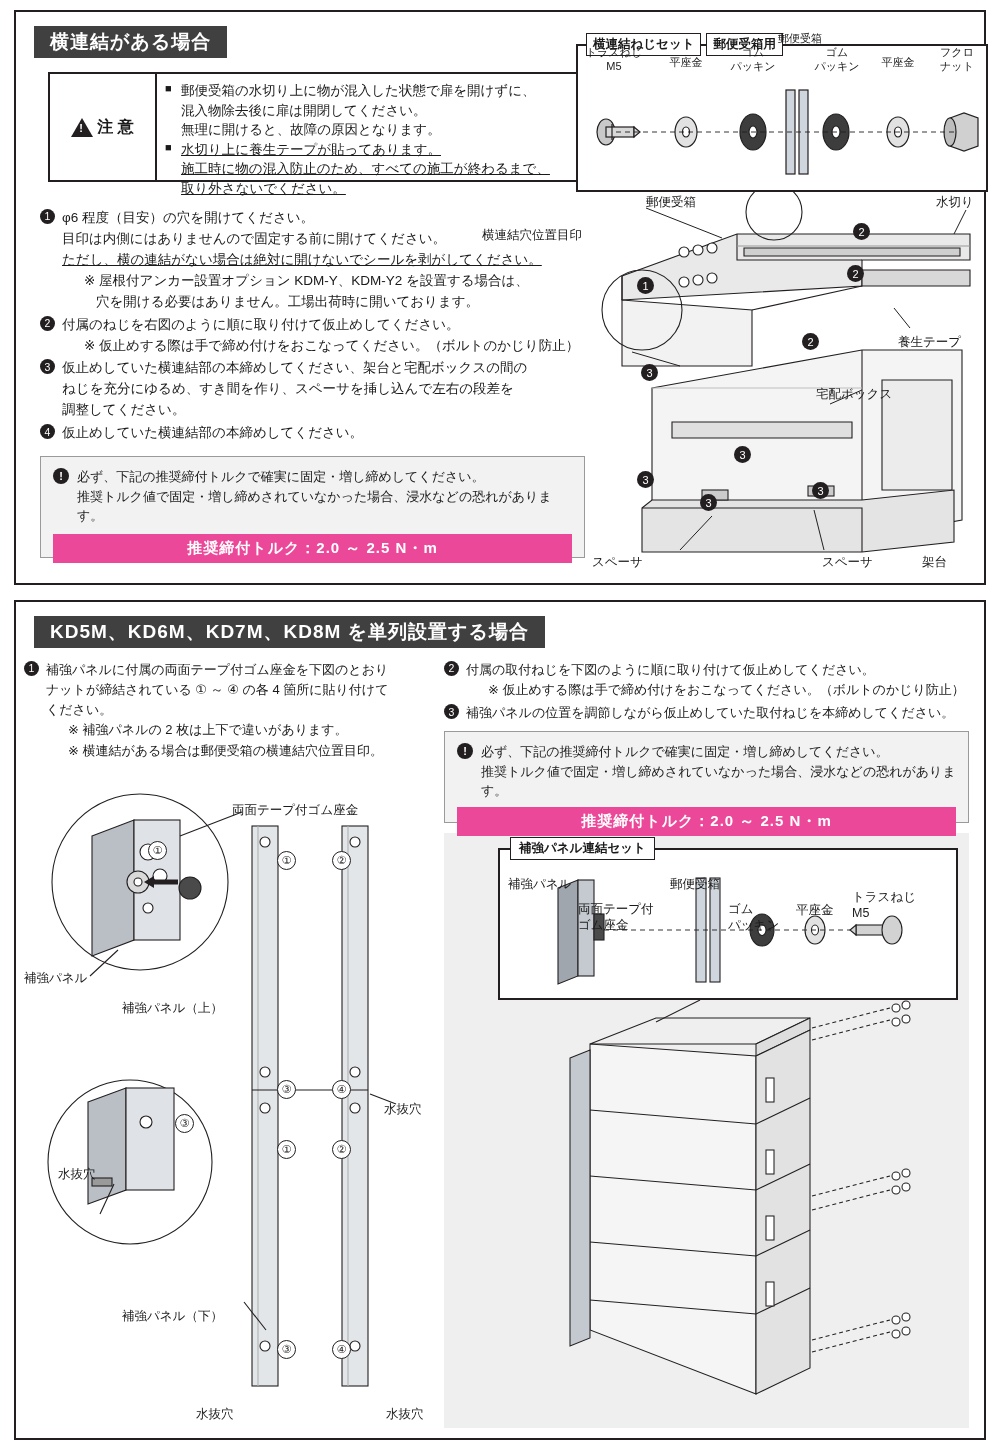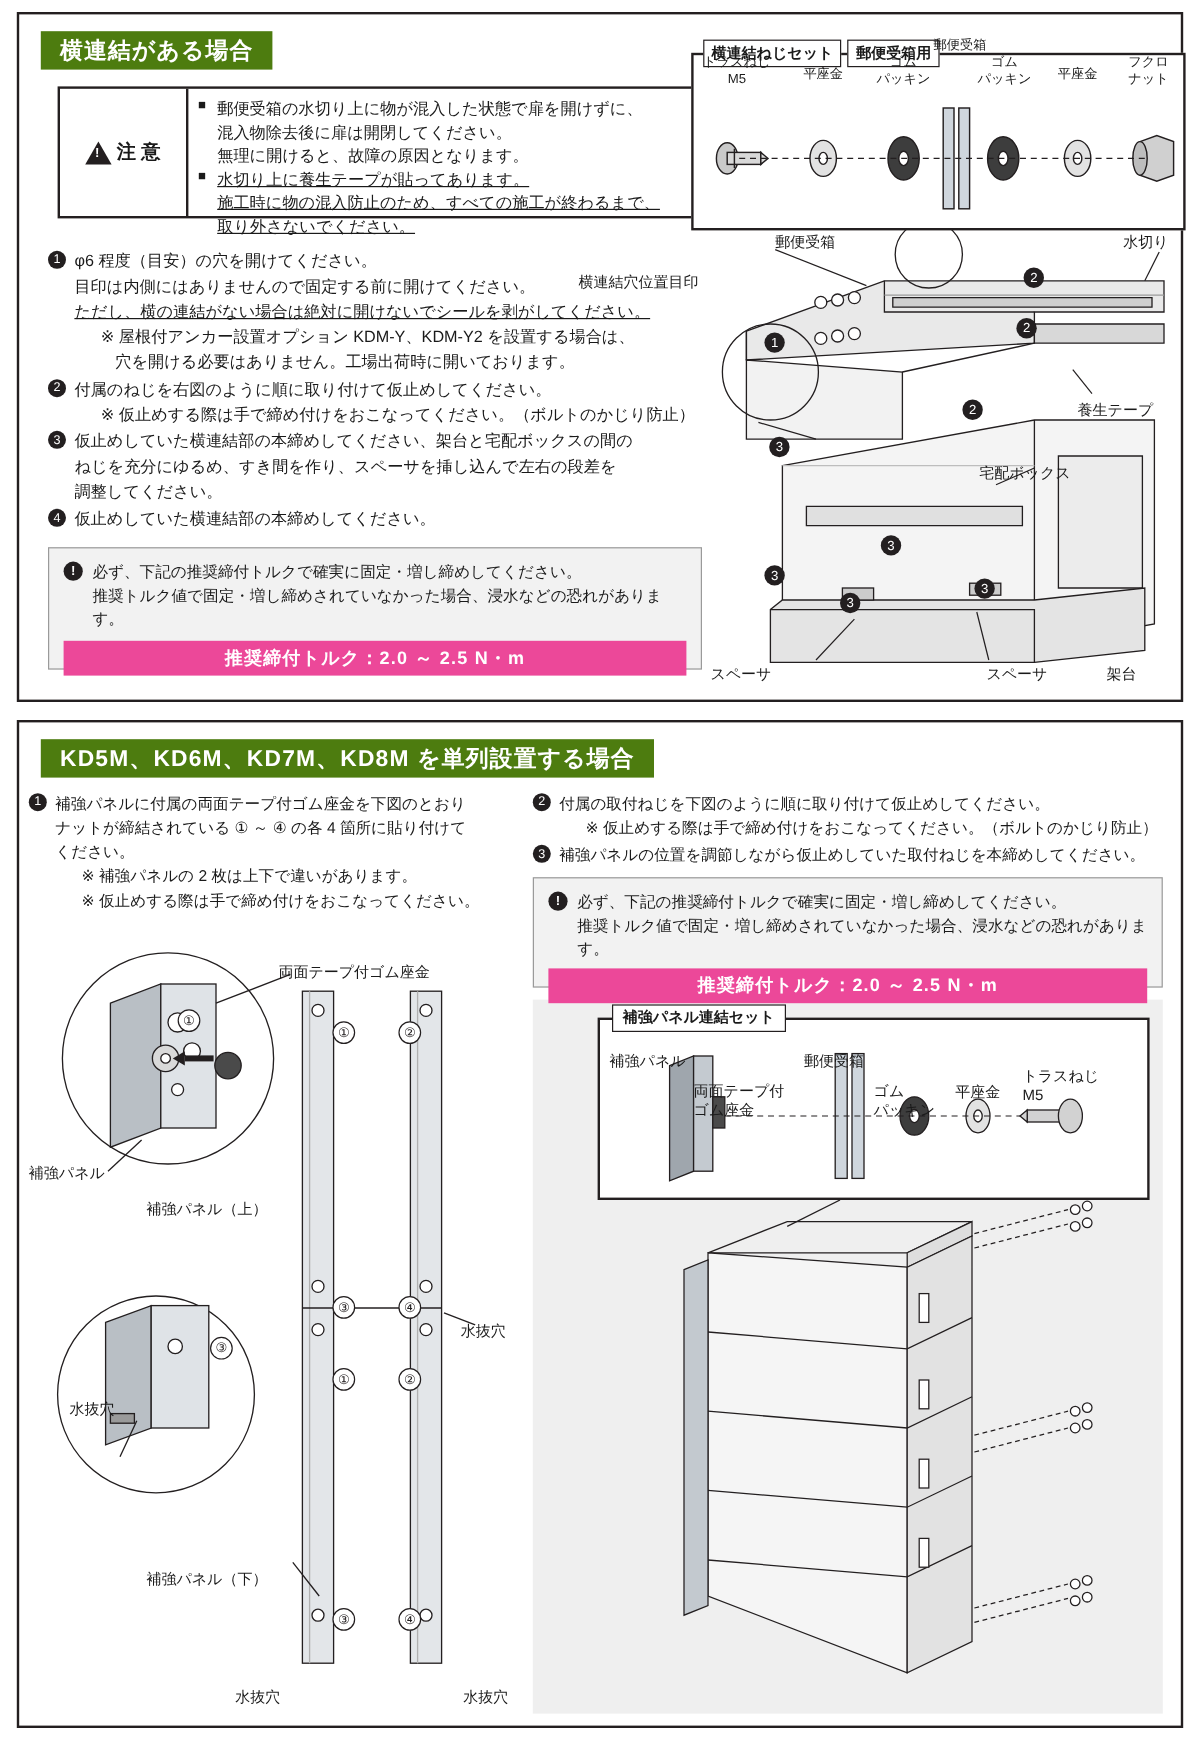--- a/index.html
+++ b/index.html
@@ -13,21 +13,21 @@
   
   .section{
     position:absolute;border:2px solid #231f20;background:#fff;
     box-sizing:border-box;
   }
   #sec1{left:14px;top:10px;width:972px;height:575px;}
   #sec2{left:14px;top:600px;width:972px;height:840px;}
 
   .sec-title{
     position:absolute;left:18px;top:14px;height:32px;
-    background:#4d7c0f;color:#fff;font-size:19px;font-weight:bold;
+    background:#404040;color:#fff;font-size:19px;font-weight:bold;
     display:flex;align-items:center;padding:0 16px;letter-spacing:1px;
     box-sizing:border-box;
   }
   #sec2 .sec-title{font-size:19px;}
 
   
   .caution{
     position:absolute;left:32px;top:60px;width:585px;height:110px;
     border:2px solid #231f20;box-sizing:border-box;display:flex;
   }
@@ -322,21 +322,21 @@
 
   <div id="sec2shade"></div>
 
   <div class="col" id="col1">
     <div class="item">
       <span class="num">1</span>
       <div>補強パネルに付属の両面テープ付ゴム座金を下図のとおり</div>
       <div>ナットが締結されている ① ～ ④ の各 4 箇所に貼り付けて</div>
       <div>ください。</div>
       <div class="sub">※ 補強パネルの 2 枚は上下で違いがあります。</div>
-      <div class="sub">※ 仮止めする際は手で締め付けをおこなってください。</div>
+      <div class="sub">※ 横連結がある場合は郵便受箱の横連結穴位置目印。</div>
     </div>
   </div>
 
   <div class="col" id="col2">
     <div class="item">
       <span class="num">2</span>
       <div>付属の取付ねじを下図のように順に取り付けて仮止めしてください。</div>
       <div class="sub">※ 仮止めする際は手で締め付けをおこなってください。（ボルトのかじり防止）</div>
     </div>
     <div class="item">

